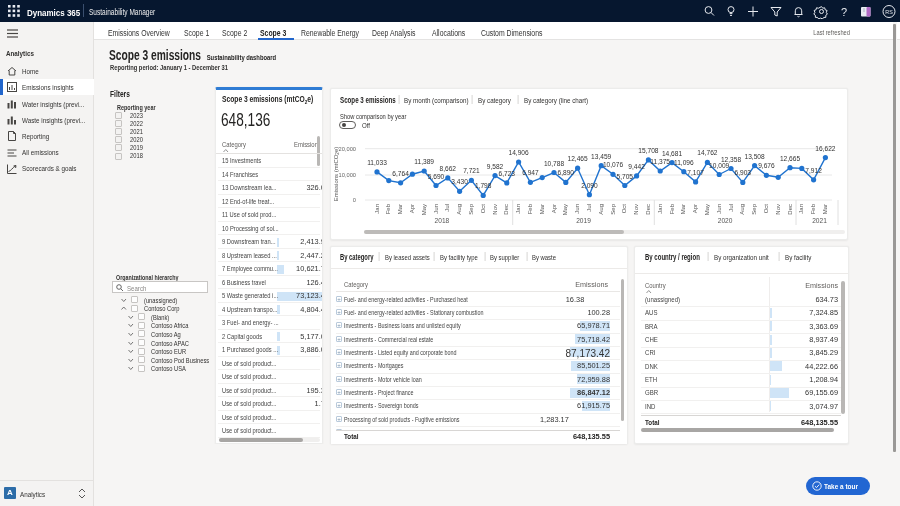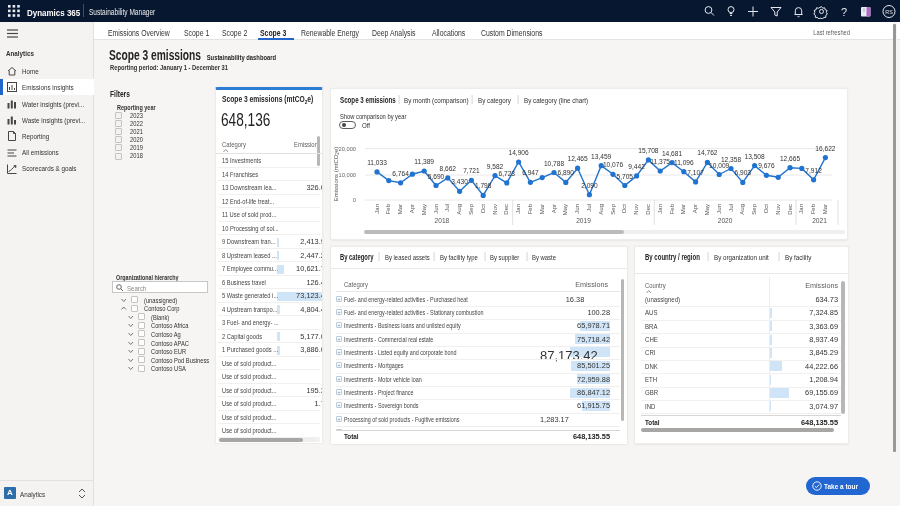--- a/index.html
+++ b/index.html
@@ -476,36 +476,36 @@
 <div class="abs" style="left:540px;top:321.20000000000005px;width:70px;text-align:right;font-size:7.4px;color:#333;white-space:nowrap;">65,978.71</div>
 <div class="rowsep" style="left:336px;top:332.6px;width:284px;"></div>
 <div class="bar" style="left:575.3px;top:334.1px;width:34.7px;"></div>
 <div class="plus" style="left:336px;top:335.6px;">+</div>
 <div class="abs " style="left:344px;top:334.55000000000007px;font-size:7.4px;color:#444;white-space:nowrap;transform:scaleX(0.73);transform-origin:0 0;">Investments - Commercial real estate</div>
 <div class="abs" style="left:540px;top:334.55000000000007px;width:70px;text-align:right;font-size:7.4px;color:#333;white-space:nowrap;">75,718.42</div>
 <div class="rowsep" style="left:336px;top:346.0px;width:284px;"></div>
 <div class="bar" style="left:570.0px;top:347.4px;width:40.0px;"></div>
 <div class="plus" style="left:336px;top:348.9px;">+</div>
 <div class="abs " style="left:344px;top:347.9000000000001px;font-size:7.4px;color:#444;white-space:nowrap;transform:scaleX(0.73);transform-origin:0 0;">Investments - Listed equity and corporate bond</div>
-<div class="abs" style="left:540px;top:347.9000000000001px;width:70px;font-size:13px;color:#333;white-space:nowrap;">87,173.42</div>
+<div class="abs" style="left:540px;top:347.9000000000001px;width:70px;text-align:right;font-size:10px;color:#333;white-space:nowrap;">87,173.42</div>
 <div class="rowsep" style="left:336px;top:359.3px;width:284px;"></div>
 <div class="bar" style="left:570.8px;top:360.8px;width:39.2px;"></div>
 <div class="plus" style="left:336px;top:362.3px;">+</div>
 <div class="abs " style="left:344px;top:361.2500000000001px;font-size:7.4px;color:#444;white-space:nowrap;transform:scaleX(0.73);transform-origin:0 0;">Investments - Mortgages</div>
 <div class="abs" style="left:540px;top:361.2500000000001px;width:70px;text-align:right;font-size:7.4px;color:#333;white-space:nowrap;">85,501.25</div>
 <div class="rowsep" style="left:336px;top:372.7px;width:284px;"></div>
 <div class="bar" style="left:576.5px;top:374.1px;width:33.5px;"></div>
 <div class="plus" style="left:336px;top:375.6px;">+</div>
 <div class="abs " style="left:344px;top:374.60000000000014px;font-size:7.4px;color:#444;white-space:nowrap;transform:scaleX(0.73);transform-origin:0 0;">Investments - Motor vehicle loan</div>
 <div class="abs" style="left:540px;top:374.60000000000014px;width:70px;text-align:right;font-size:7.4px;color:#333;white-space:nowrap;">72,959.88</div>
 <div class="rowsep" style="left:336px;top:386.0px;width:284px;"></div>
 <div class="bar" style="left:570.1px;top:387.5px;width:39.9px;"></div>
 <div class="plus" style="left:336px;top:389.0px;">+</div>
 <div class="abs " style="left:344px;top:387.95000000000016px;font-size:7.4px;color:#444;white-space:nowrap;transform:scaleX(0.73);transform-origin:0 0;">Investments - Project finance</div>
-<div class="abs" style="left:540px;top:387.95000000000016px;width:70px;text-align:right;font-size:7.4px;color:#333;white-space:nowrap;">86,847.12</div>
+<div class="abs" style="left:540px;top:387.95000000000016px;width:70px;text-align:right;font-size:7.4px;color:#333;white-space:nowrap;font-weight:bold;">86,847.12</div>
 <div class="rowsep" style="left:336px;top:399.4px;width:284px;"></div>
 <div class="bar" style="left:581.6px;top:400.8px;width:28.4px;"></div>
 <div class="plus" style="left:336px;top:402.3px;">+</div>
 <div class="abs " style="left:344px;top:401.3000000000002px;font-size:7.4px;color:#444;white-space:nowrap;transform:scaleX(0.73);transform-origin:0 0;">Investments - Sovereign bonds</div>
 <div class="abs" style="left:540px;top:401.3000000000002px;width:70px;text-align:right;font-size:7.4px;color:#333;white-space:nowrap;">61,915.75</div>
 <div class="rowsep" style="left:336px;top:412.7px;width:284px;"></div>
 <div class="plus" style="left:336px;top:415.7px;">+</div>
 <div class="abs " style="left:344px;top:414.6500000000002px;font-size:7.4px;color:#444;white-space:nowrap;transform:scaleX(0.73);transform-origin:0 0;">Processing of sold products - Fugitive emissions</div>
 <div class="abs" style="left:540px;top:414.6500000000002px;width:70px;text-align:left;font-size:7.4px;color:#333;white-space:nowrap;">1,283.17</div>
 <div class="rowsep" style="left:336px;top:426.1px;width:284px;"></div>

